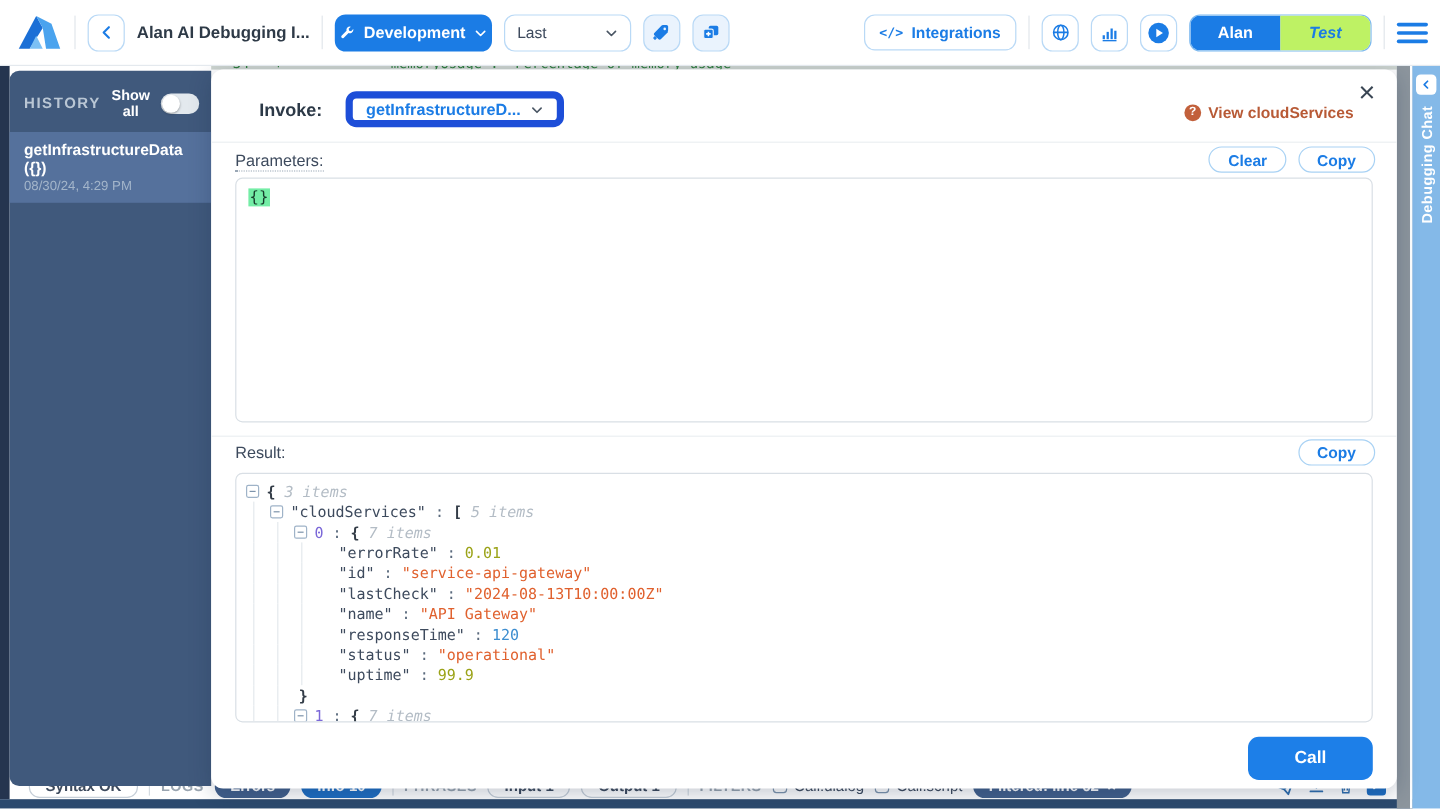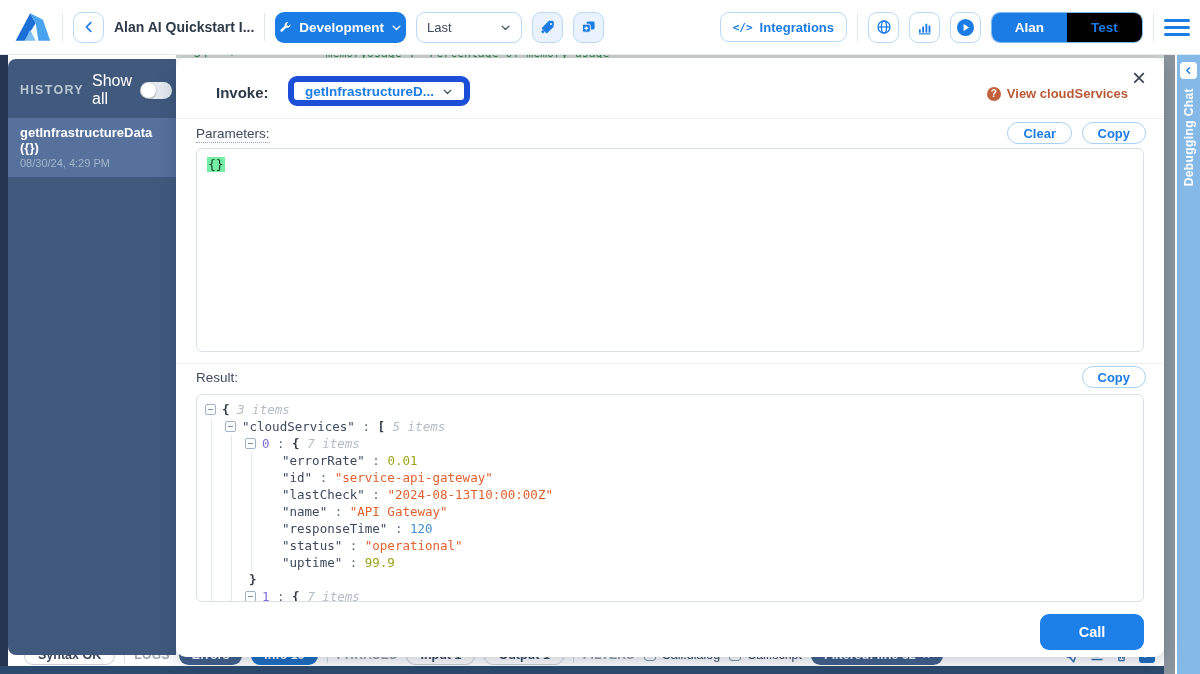--- a/index.html
+++ b/index.html
@@ -18,21 +18,21 @@
   .dev-btn { height:31px; display:flex; align-items:center; gap:7px; padding:0 4px;
     background:#1b7ce5; color:#ffffff; border-radius:9px; font-size:13.5px; font-weight:700; cursor:pointer; }
   .last-select { height:31px; width:106px; display:flex; align-items:center; justify-content:space-between;
     padding:0 10px; border:1px solid #b9d9f6; border-radius:9px; background:#fff; font-size:13px; color:#3d4a5d; cursor:pointer; }
   .integrations-btn { height:30px; display:flex; align-items:center; gap:7px; padding:0 12px;
     border:1px solid #b9d9f6; border-radius:9px; background:#fff; color:#1b7ce5; font-size:13px; font-weight:700; cursor:pointer; }
   .code-glyph { font-size:11px; font-weight:700; font-family:"DejaVu Sans Mono", monospace; }
   .seg { height:31px; display:flex; border:1.5px solid #7db9ef; border-radius:9px; overflow:hidden; flex:none; cursor:pointer; }
   .seg > div { width:75px; display:flex; align-items:center; justify-content:center; font-size:13.5px; font-weight:700; }
   .seg .on { background:#1b7ce5; color:#fff; }
-  .seg .off { background:#000000; color:#1b7ce5; }
+  .seg .off { background:#bef264; color:#1b7ce5;font-style:italic; }
   .burger { width:26px; display:flex; flex-direction:column; gap:4px; cursor:pointer; flex:none; }
   .burger span { height:3px; border-radius:2px; background:#1b7ce5; }
   .spacer { flex:1; }
 
   
   .left-col { position:absolute; left:0; top:55px; width:8px; height:611px; background:#25354f; z-index:2; }
   .diff-strip { position:absolute; left:176px; top:55px; width:988px; height:3px; background:#cdd4cf; overflow:hidden; z-index:2; }
   .diff-strip span { position:absolute; left:18px; top:-9px; font-family:"DejaVu Sans Mono", monospace;
     font-size:11.5px; color:#2e7d3e; white-space:pre; }
   .gray-strip { position:absolute; left:1164px; top:55px; width:13px; height:619px; background:#8d969e;
@@ -59,21 +59,21 @@
   .bsep { width:1px; height:15px; background:#d4dbe1; }
   .bchk { display:flex; align-items:center; gap:6px; font-size:12.5px; color:#3d4a5d; cursor:pointer; }
   .bchk .box { width:12px; height:12px; border:1.5px solid #7e95ad; border-radius:3px; background:#fff; }
   .bbar-icons { margin-left:auto; display:flex; align-items:center; gap:9px; padding-right:8px; }
 
   
   .sidebar { position:absolute; left:8px; top:59px; width:168px; height:596px; background:#40597c;
     border-radius:8px 0 0 8px; z-index:4; }
   .sb-head { display:flex; align-items:center; padding:13px 10px 10px 12px; gap:8px; }
   .sb-title { font-size:12.5px; font-weight:700; color:#b9c6d4; letter-spacing:1.3px; flex:1; }
-  .sb-showall { font-size:16px; font-weight:400; color:#fff; }
+  .sb-showall { font-size:12px; font-weight:700; color:#fff;text-align:center; }
   .toggle { width:32px; height:17px; border-radius:10px; background:#e3e9ee; position:relative; cursor:pointer; flex:none; }
   .toggle::after { content:""; position:absolute; left:1px; top:1px; width:15px; height:15px; border-radius:50%;
     background:#fff; box-shadow:0 1px 2px rgba(0,0,0,.35); }
   .hist-item { padding:7px 12px 8px; cursor:pointer; }
   .hist-item.sel { background:#55719c; }
   .hist-item .hl { color:#fff; font-size:13px; font-weight:700; }
   .hist-item .ht { color:#a3b5ca; font-size:11px; margin-top:2px; }
 
   
   .modal { position:absolute; left:176px; top:58px; width:988px; height:599px; background:#fff;
@@ -130,21 +130,21 @@
       </svg>
     </span>
     <div class="vsep"></div>
     <div class="icon-btn white back-btn">
       <span style="display:flex;">
         <svg width="14" height="14" viewBox="0 0 16 16">
             <polyline points="10,3 5,8 10,13" fill="none" stroke="#1b7ce5" stroke-width="2" stroke-linecap="round" stroke-linejoin="round"></polyline>
           </svg>
       </span>
     </div>
-    <span class="tb-title">Alan AI Quickstart I...</span>
+    <span class="tb-title">Alan AI Debugging I...</span>
     <div class="vsep"></div>
     <div class="dev-btn">
       <span style="display:flex;">
         <svg width="13" height="13" viewBox="0 0 16 16">
             <path fill="#fff" d="M14.1 4.9c0-.3 0-.6-.1-.9l-2.2 2.2-2-.5-.5-2 2.2-2.2a3.5 3.5 0 0 0-4.4 4.3L2 10.9a1.5 1.5 0 0 0 2.1 2.1l5.1-5.1a3.5 3.5 0 0 0 4.9-3z"></path>
           </svg>
       </span>
       <span>Development</span>
       <span style="display:flex;">
         <svg width="11" height="11" viewBox="0 0 16 16">

